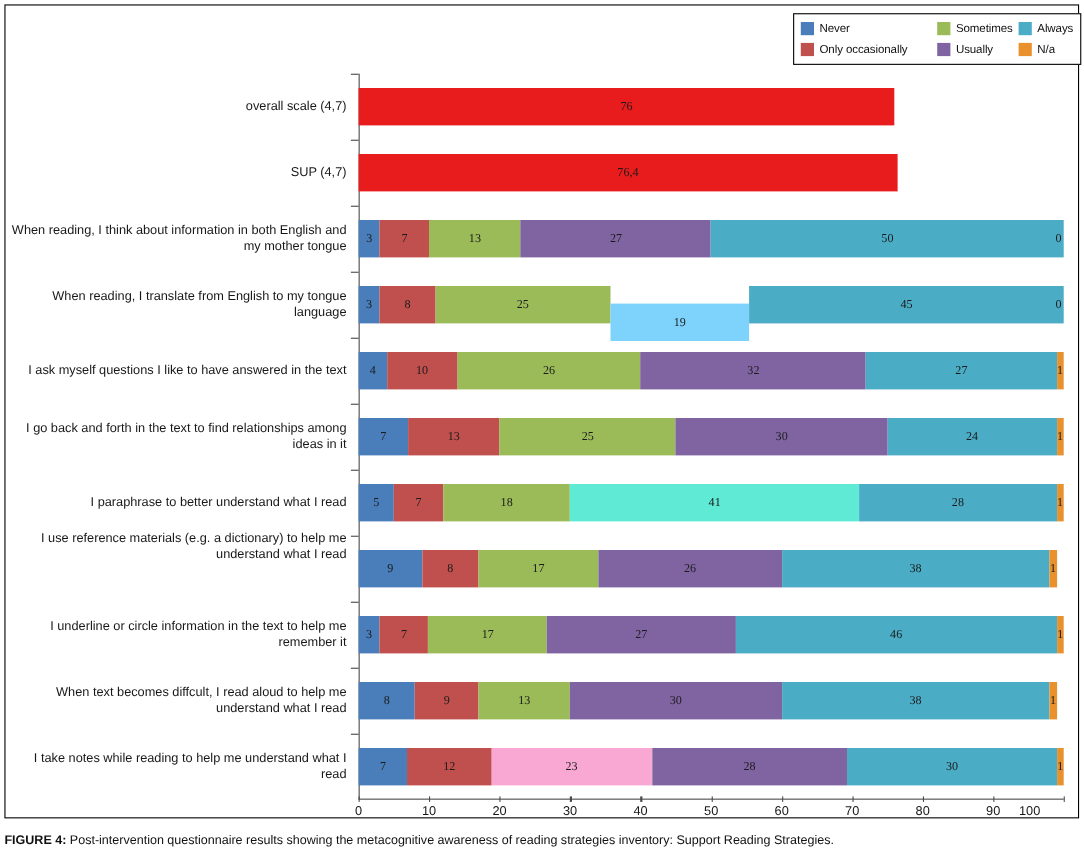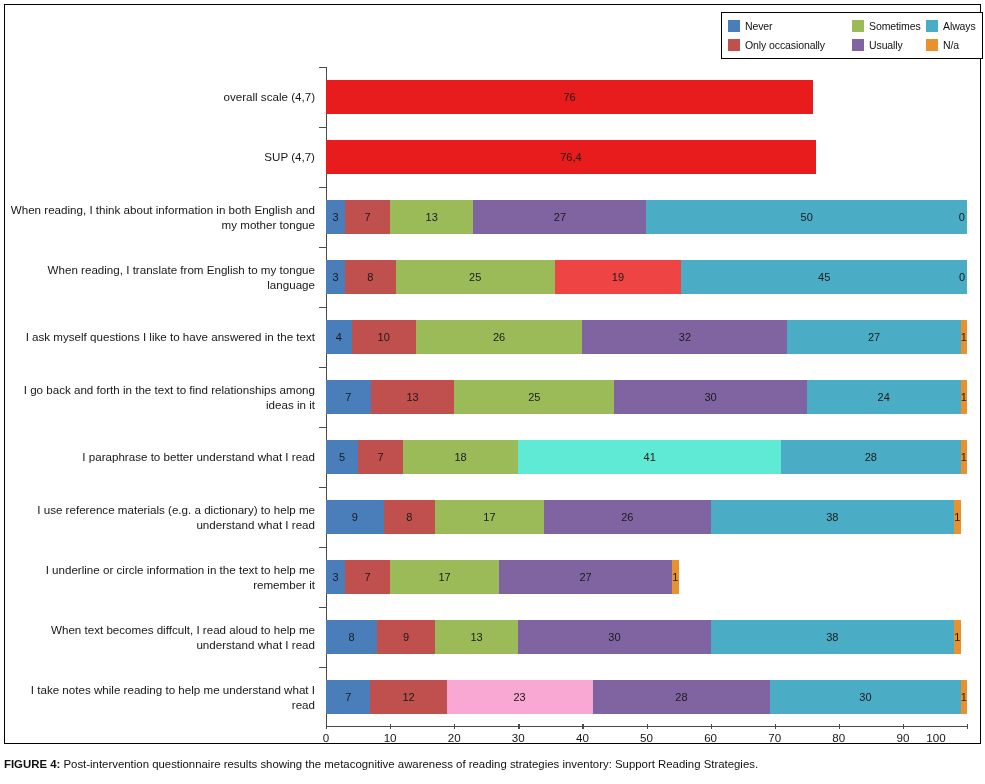--- a/index.html
+++ b/index.html
@@ -104,20 +104,21 @@
     align-items: center;
     justify-content: center;
     overflow: visible;
     position: relative;
   }
   .seg-label {
     font-size: 11px;
     color: #1b1b1b;
     line-height: 1;
     white-space: nowrap;
+    font-family: Liberation Serif, serif;
   }
 
   
   .cat-label {
     position: absolute;
     right: 0;
     width: 312px;
     text-align: right;
     font-size: 11.6px;
     color: #171717;
@@ -240,21 +241,21 @@
             <div class="bar-track">
               <div class="seg" style="width: 19.23px; background: rgb(74, 126, 187);">
                 <span class="seg-label">3</span>
               </div>
               <div class="seg" style="width: 51.28px; background: rgb(192, 80, 77);">
                 <span class="seg-label">8</span>
               </div>
               <div class="seg" style="width: 160.25px; background: rgb(155, 187, 89);">
                 <span class="seg-label">25</span>
               </div>
-              <div class="seg" style="width: 128px; background: #ef4444;">
+              <div class="seg" style="width: 128px; background: #7dd3fc; margin-top: 16px;">
                 <span class="seg-label">19</span>
               </div>
               <div class="seg" style="width: 288.45px; background: rgb(75, 172, 198);">
                 <span class="seg-label">45</span>
               </div>
               <div class="seg" style="width: 0px; background: rgb(232, 145, 45);">
                 <span class="seg-label" style="position: absolute; right: 2px;">0</span>
               </div>
             </div>
           </div>
@@ -357,20 +358,23 @@
                 <span class="seg-label">3</span>
               </div>
               <div class="seg" style="width: 44.87px; background: rgb(192, 80, 77);">
                 <span class="seg-label">7</span>
               </div>
               <div class="seg" style="width: 108.97px; background: rgb(155, 187, 89);">
                 <span class="seg-label">17</span>
               </div>
               <div class="seg" style="width: 173.07px; background: rgb(128, 100, 162);">
                 <span class="seg-label">27</span>
+              </div>
+              <div class="seg" style="width: 294.86px; background: rgb(75, 172, 198);">
+                <span class="seg-label">46</span>
               </div>
               <div class="seg" style="width: 6.41px; background: rgb(232, 145, 45);">
                 <span class="seg-label" style="position: absolute; left: 50%; transform: translateX(-50%);">1</span>
               </div>
             </div>
           </div>
           <div class="row" style="top: 540px;">
             <div class="row-tick"></div>
             <div class="bar-track">
               <div class="seg" style="width: 51.28px; background: rgb(74, 126, 187);">
@@ -420,21 +424,21 @@
     </div>
 
     <div id="cats-host">
         <div class="cat-label" style="top: 92px; transform: translateY(-50%); right: 660px;">overall scale (4,7)</div>
         <div class="cat-label" style="top: 152px; transform: translateY(-50%); right: 660px;">SUP (4,7)</div>
         <div class="cat-label" style="top: 212px; transform: translateY(-50%); right: 660px;">When reading, I think about information in both English and my mother tongue</div>
         <div class="cat-label" style="top: 272px; transform: translateY(-50%); right: 660px;">When reading, I translate from English to my tongue language</div>
         <div class="cat-label" style="top: 332px; transform: translateY(-50%); right: 660px;">I ask myself questions I like to have answered in the text</div>
         <div class="cat-label" style="top: 392px; transform: translateY(-50%); right: 660px;">I go back and forth in the text to find relationships among ideas in it</div>
         <div class="cat-label" style="top: 452px; transform: translateY(-50%); right: 660px;">I paraphrase to better understand what I read</div>
-        <div class="cat-label" style="top: 512px; transform: translateY(-50%); right: 660px;">I use reference materials (e.g. a dictionary) to help me understand what I read</div>
+        <div class="cat-label" style="top: 492px; transform: translateY(-50%); right: 660px;">I use reference materials (e.g. a dictionary) to help me understand what I read</div>
         <div class="cat-label" style="top: 572px; transform: translateY(-50%); right: 660px;">I underline or circle information in the text to help me remember it</div>
         <div class="cat-label" style="top: 632px; transform: translateY(-50%); right: 660px;">When text becomes diffcult, I read aloud to help me understand what I read</div>
         <div class="cat-label" style="top: 692px; transform: translateY(-50%); right: 660px;">I take notes while reading to help me understand what I read</div>
       </div>
 
     <div id="xticks">
         <div class="xtick-mark" style="left: 0px;"></div>
         <div class="xtick" style="left: 0px; top: 2px;">0</div>
         <div class="xtick-mark" style="left: 64.1px;"></div>
         <div class="xtick" style="left: 64.1px; top: 2px;">10</div>

